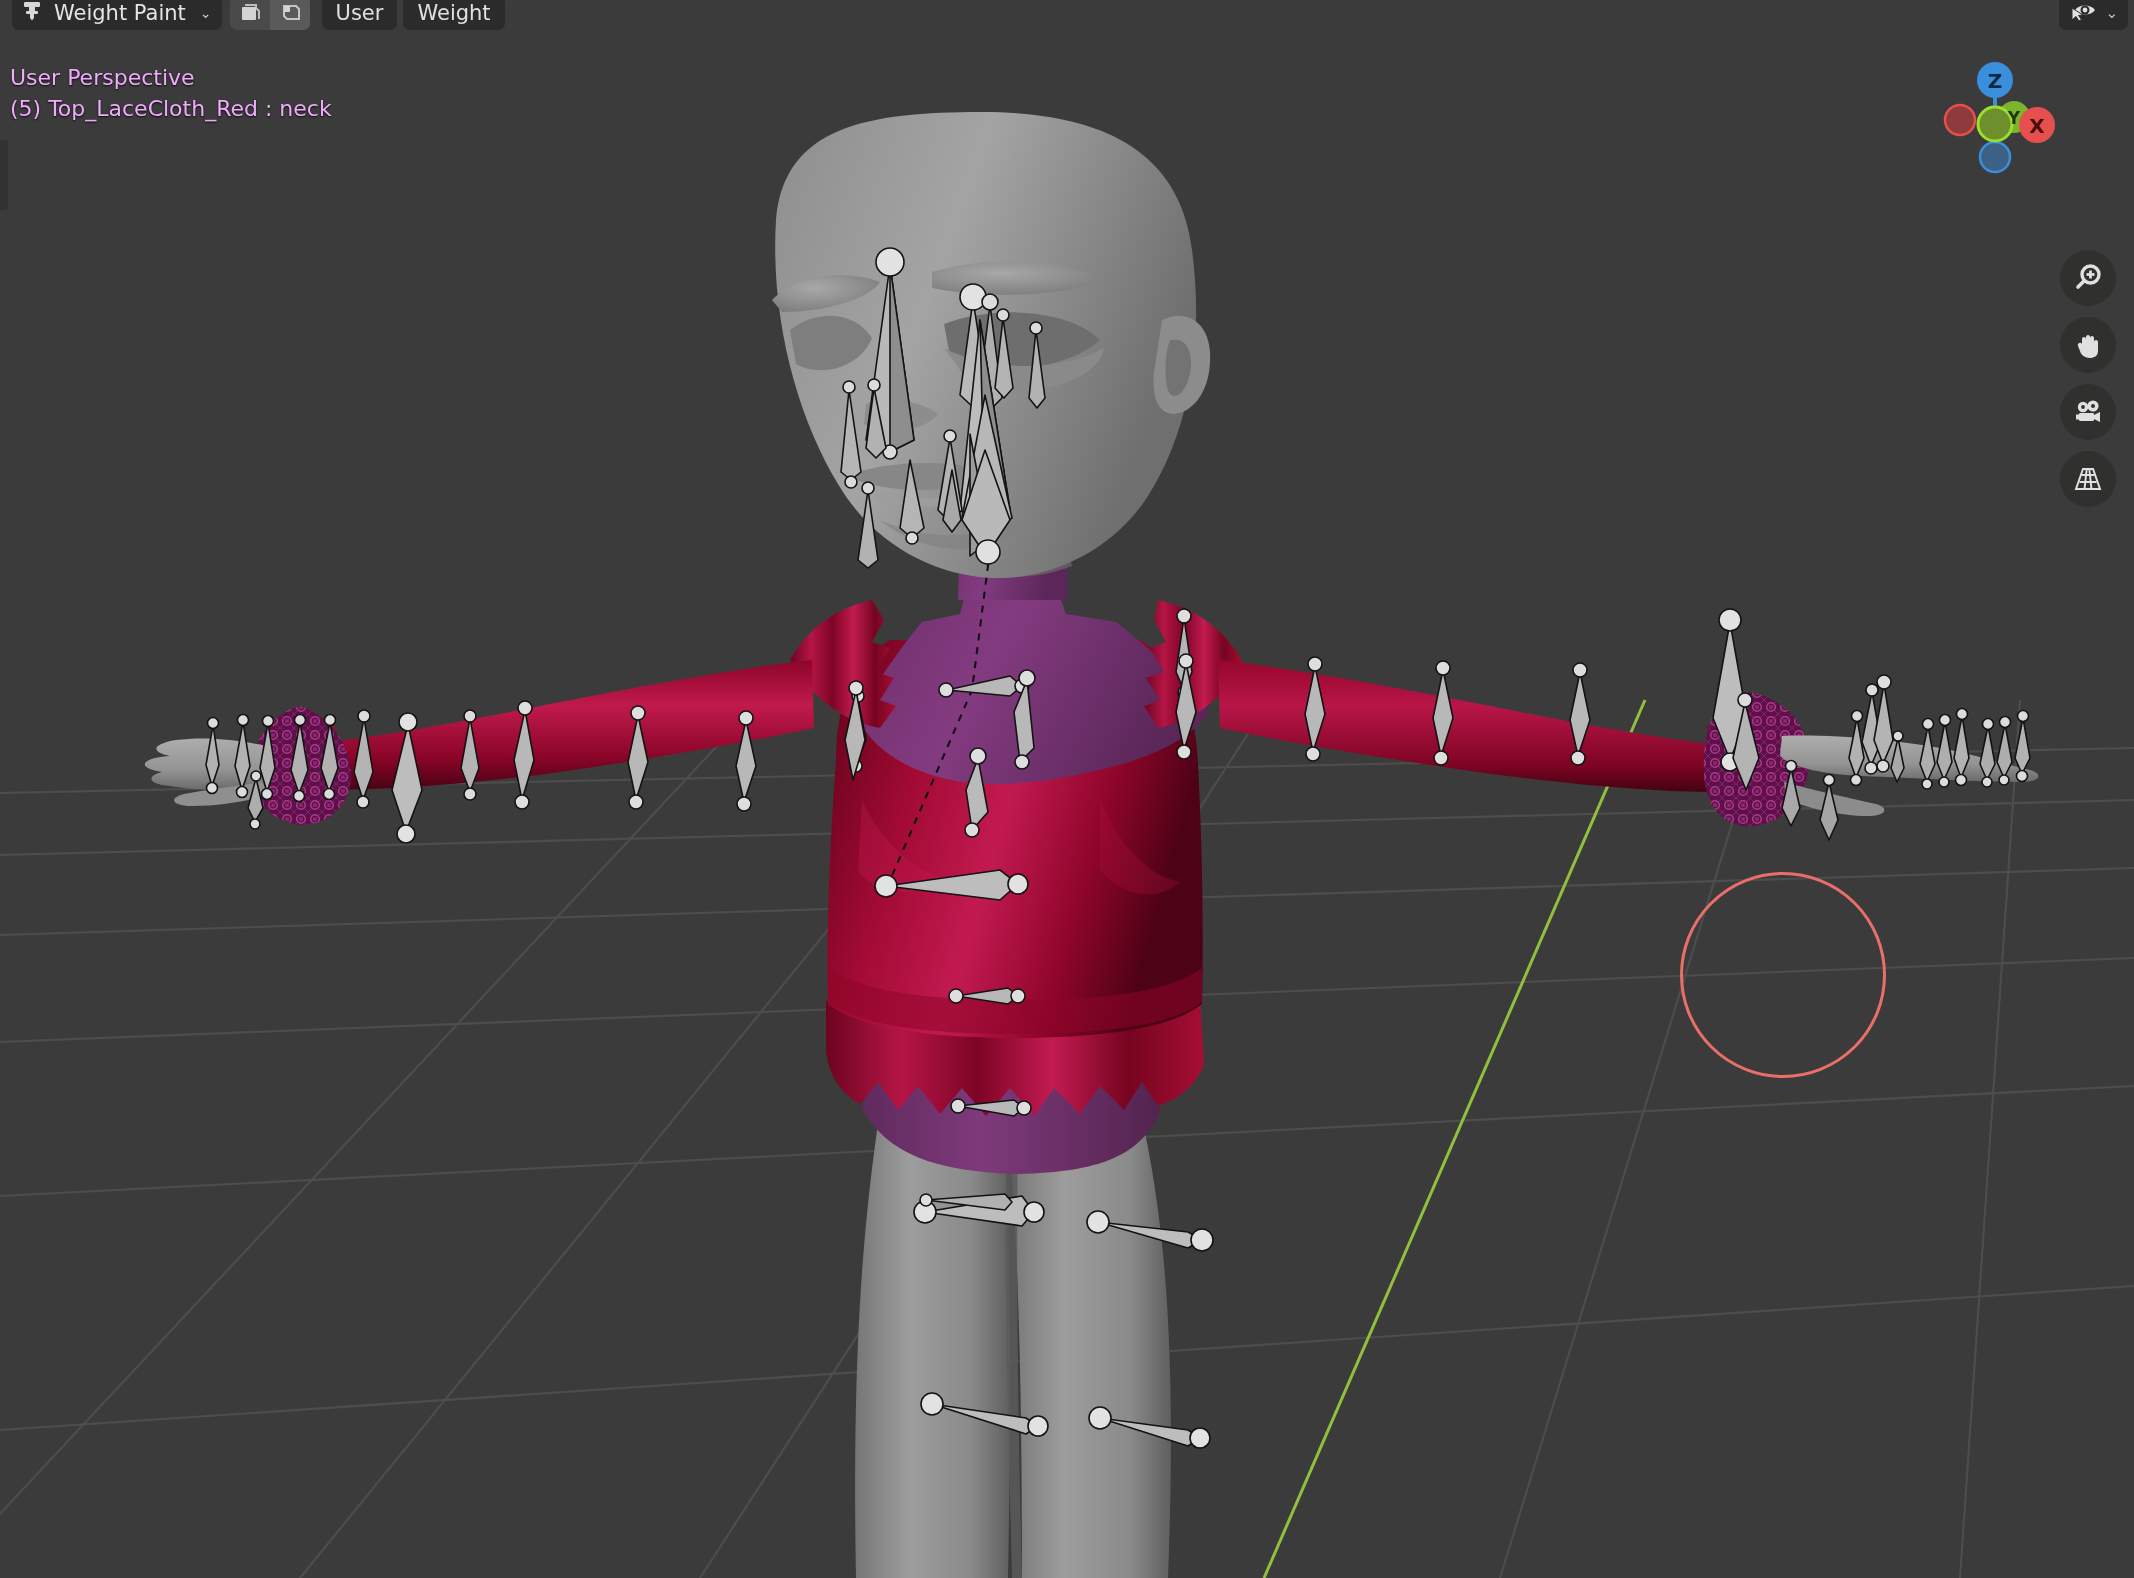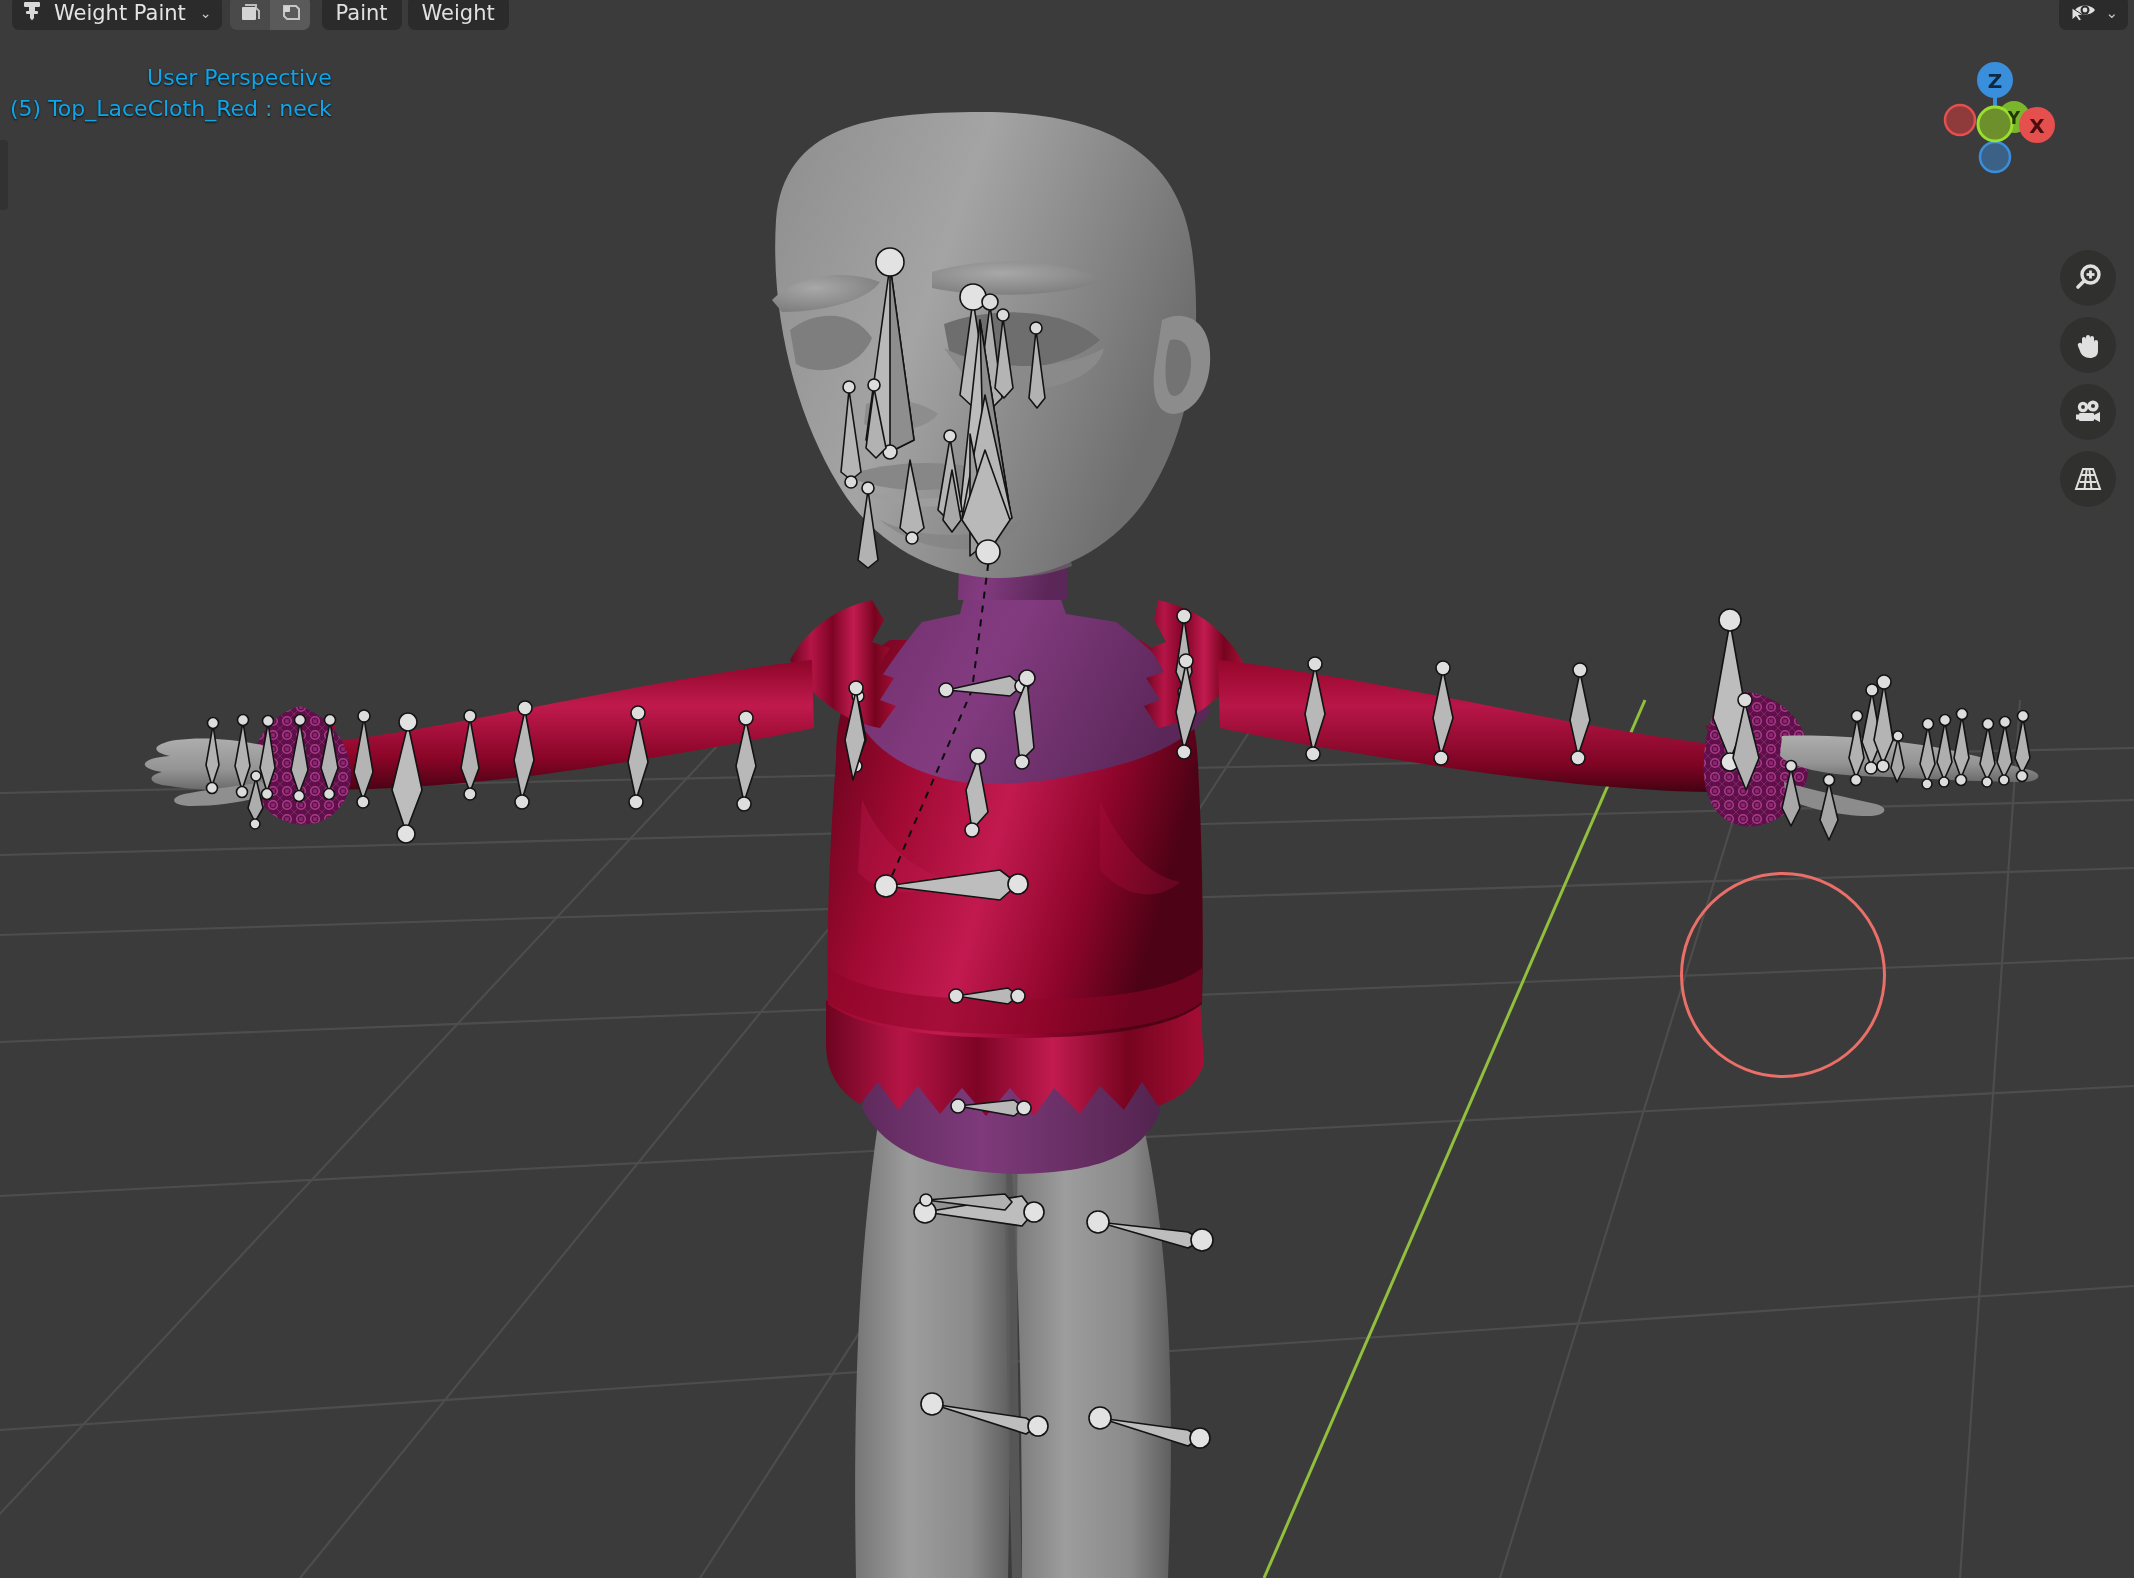--- a/index.html
+++ b/index.html
@@ -68,23 +68,22 @@
     height:34px; padding:0 10px;
     background:#2b2b2b; border-radius:7px;
     cursor:pointer;
     pointer-events:auto;
   }
 
   
   #viewinfo {
     position:absolute; left:10px; top:62px;
     z-index:35; pointer-events:none;
-    color:#0ea5e9; font-size:22px; line-height:1.42;
+    color:#f0abfc; font-size:22px; line-height:1.42;
     text-shadow:0 1px 2px rgba(0,0,0,.85);
-    text-align:right;
   }
 
   
   #left-stub {
     position:absolute; left:0; top:140px;
     width:8px; height:70px;
     background:#323232; border-radius:0 4px 4px 0;
     z-index:30;
   }
 
@@ -536,21 +535,21 @@
       </div>
       <div class="toggle-btn on">
         <svg width="26" height="26" viewBox="0 0 26 26">
           <path d="M7 6 L19 6 L22 9 L22 19 L10 19 L7 16 Z" fill="none" stroke="#c6c6c6" stroke-width="2"></path>
           <rect x="7" y="6" width="6" height="6" rx="1" fill="#d4d4d4"></rect>
         </svg>
       </div>
     </div>
 
     <div class="menu-btn">
-      <span>Paint</span>
+      <span>User</span>
     </div>
     <div class="menu-btn">
       <span>Weight</span>
     </div>
 
     <div id="header-right">
       <span>
         <svg width="30" height="24" viewBox="0 0 30 24">
           <path d="M6 11 C10 5 22 5 26 11 C22 17 10 17 6 11 Z" fill="#e0e0e0"></path>
           <circle cx="16" cy="11" r="4.5" fill="#2b2b2b"></circle>

